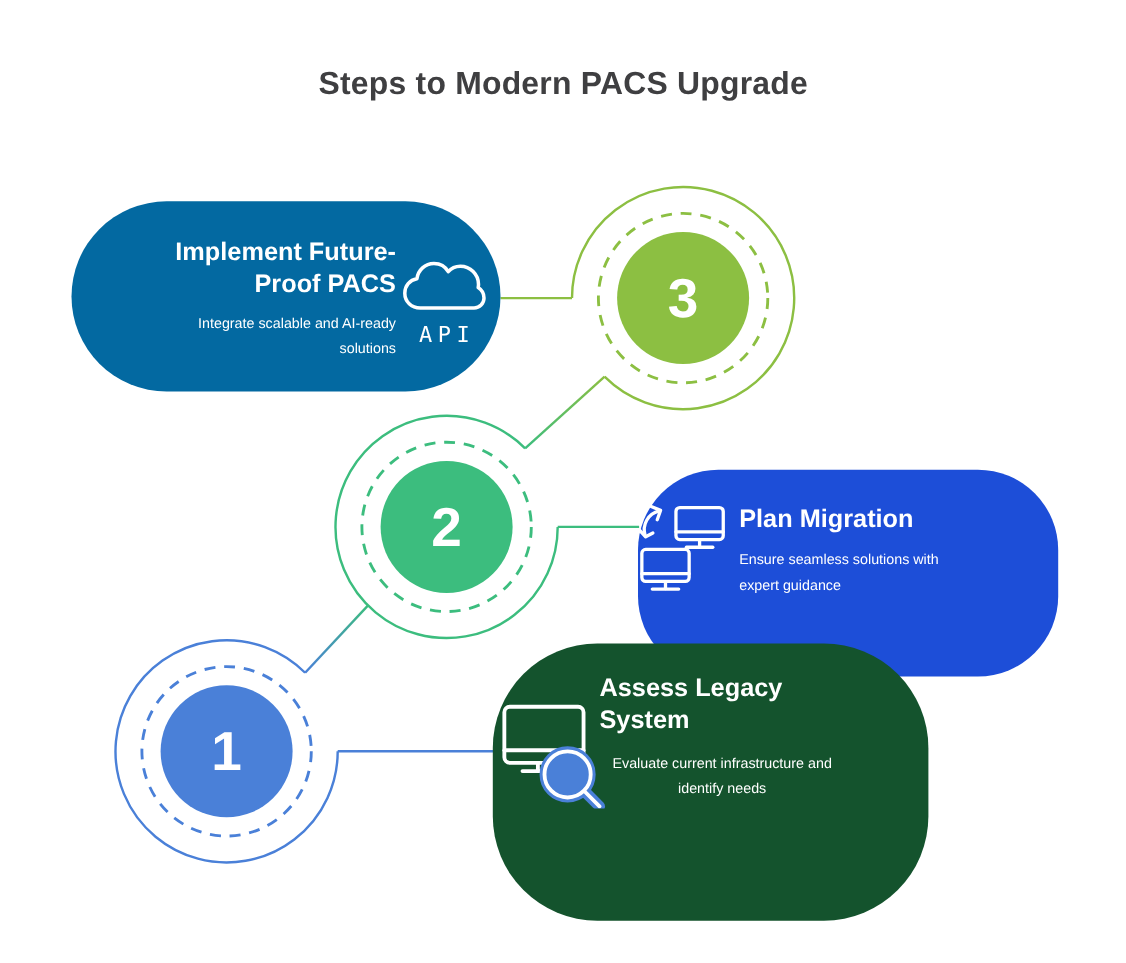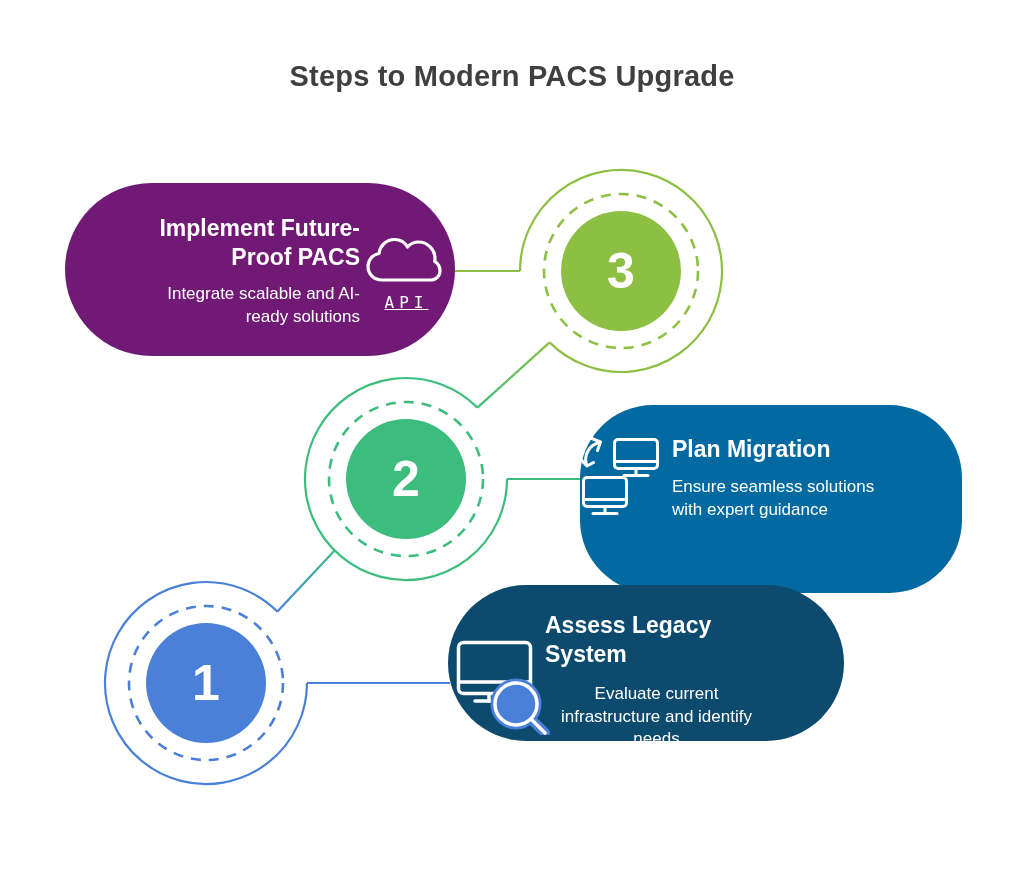--- a/index.html
+++ b/index.html
@@ -10,38 +10,38 @@
   .page-title {
     position:absolute; top:60px; left:0; width:100%;
     text-align:center; font-size:29px; font-weight:bold;
     color:#3F3F41; letter-spacing:0.2px;
   }
   .svg-layer { position:absolute; left:0; top:0; }
 
   .card { position:absolute; color:#ffffff; }
   .card-text { position:absolute; }
   .card-title { font-size:23px; font-weight:bold; line-height:29px; }
-  .card-desc  { font-size:17px; line-height:22.5px; }
+  .card-desc  { font-size:13px; line-height:22.5px; }
 
-  #card3 { left:65px;  top:183px; width:390px; height:173px; border-radius:87px; background:#701a75; }
+  #card3 { left:65px;  top:183px; width:390px; height:173px; border-radius:87px; background:#0369a1; }
   #card3 .card-text { right:95px; top:31px; width:215px; text-align:right; }
   #card3 .card-desc { margin-top:11px; }
   #card3 .card-icon { position:absolute; right:13px; top:50px; width:76px; text-align:center; }
   .api-label {
     font-family:"DejaVu Sans Mono","Liberation Mono",monospace;
-    font-size:16px; letter-spacing:5px; margin-top:1px; margin-right:-5px;
-    color:#ffffff; line-height:30px;text-decoration:underline;
+    font-size:20px; letter-spacing:5px; margin-top:1px; margin-right:-5px;
+    color:#ffffff; line-height:30px;
   }
 
-  #card2 { left:580px; top:405px; width:382px; height:188px; border-radius:73px; background:#0369a1; }
+  #card2 { left:580px; top:427px; width:382px; height:188px; border-radius:73px; background:#1d4ed8; }
   #card2 .card-text { left:92px; top:30px; width:215px; }
   #card2 .card-desc { margin-top:12px; }
   #card2 .card-icon { position:absolute; left:0px; top:31px; }
 
-  #card1 { left:448px; top:585px; width:396px; height:156px; border-radius:95px; background:#0c4a6e; }
+  #card1 { left:448px; top:585px; width:396px; height:252px; border-radius:95px; background:#14532d; }
   #card1 .card-text { left:97px; top:26px; width:223px; }
   #card1 .card-desc { margin-top:14px;text-align:center; }
   #card1 .card-icon { position:absolute; left:8px; top:55px; }
 
   .num-badge {
     position:absolute; width:120px; height:120px;
     display:flex; align-items:center; justify-content:center;
     color:#ffffff; font-size:50px; font-weight:bold;
   }
   #num1 { left:146px; top:623px; }

